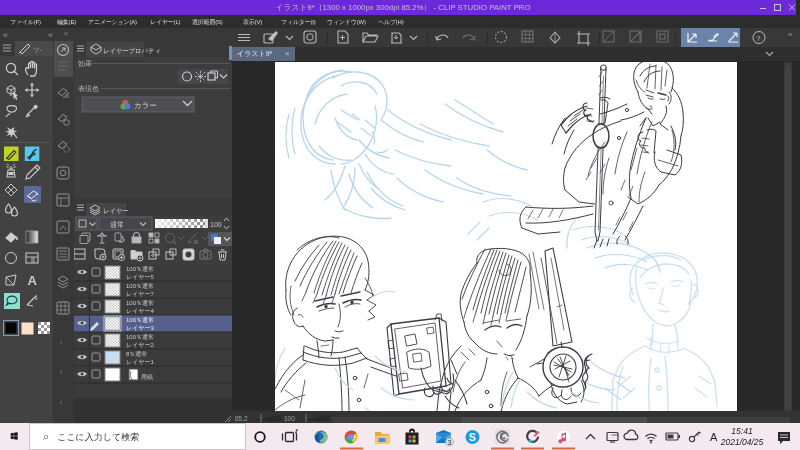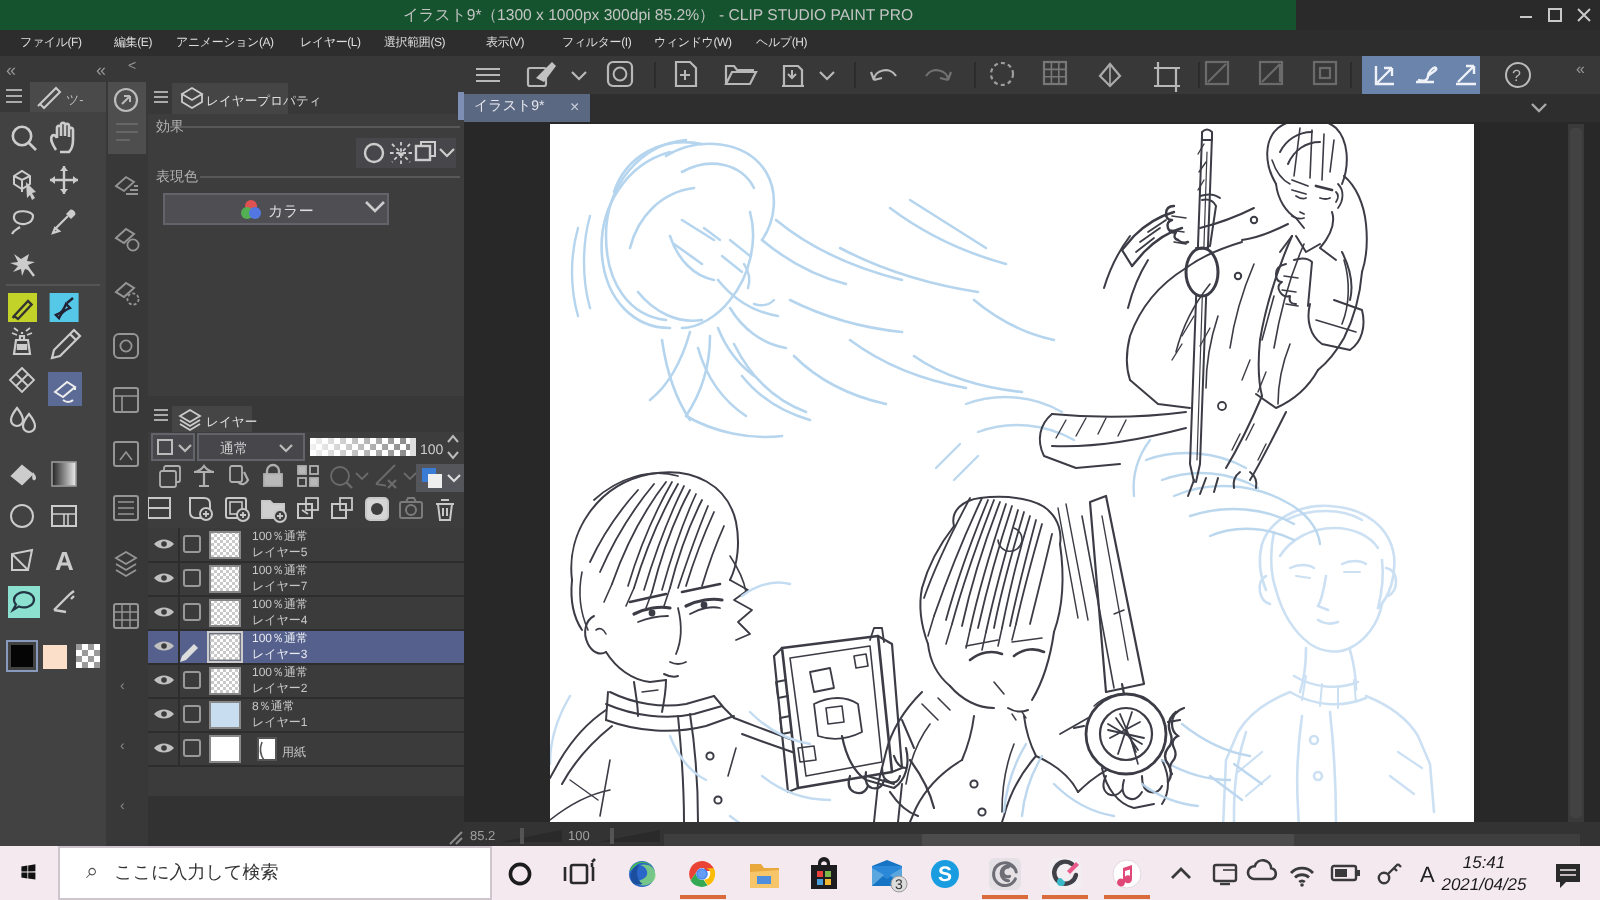--- a/index.html
+++ b/index.html
@@ -1,20 +1,20 @@
 <!DOCTYPE html>
 <html><head>
 <meta charset="utf-8">
 <style>
 * { margin:0; padding:0; box-sizing:border-box; }
 html,body { width:800px; height:450px; overflow:hidden; background:#2a2a2a;
   font-family:"Liberation Sans", sans-serif; }
 #root { position:relative; width:800px; height:450px; }
 .abs { position:absolute; }
-#titlebar { position:absolute; left:0; top:0; width:648px; height:15px; background:#14532d;
+#titlebar { position:absolute; left:0; top:0; width:796px; height:15px; background:#6d28d9;
   color:#c4c4c4; font-size:7.8px; text-align:center; line-height:15px; padding-right:22px;padding-left:32px; }
 #menubar { position:absolute; left:0; top:15px; width:800px; height:13px; background:#2d2d2d;
   color:#dedede; font-size:6px; letter-spacing:-0.2px; line-height:14px; }
 #menubar span { position:absolute; white-space:nowrap; }
 #toolbar { position:absolute; left:232px; top:28px; width:568px; height:19px; background:#383838; }
 #palheads { position:absolute; left:0; top:28px; width:232px; height:19px; background:#383838;
   color:#999; font-size:9px; }
 #toolcol { position:absolute; left:0; top:40px; width:53px; height:383px; background:#424242; }
 #subcol  { position:absolute; left:53px; top:40px; width:21px; height:383px; background:#383838; }
 #panelcol{ position:absolute; left:74px; top:40px; width:158px; height:383px; background:#3d3d3d; }

